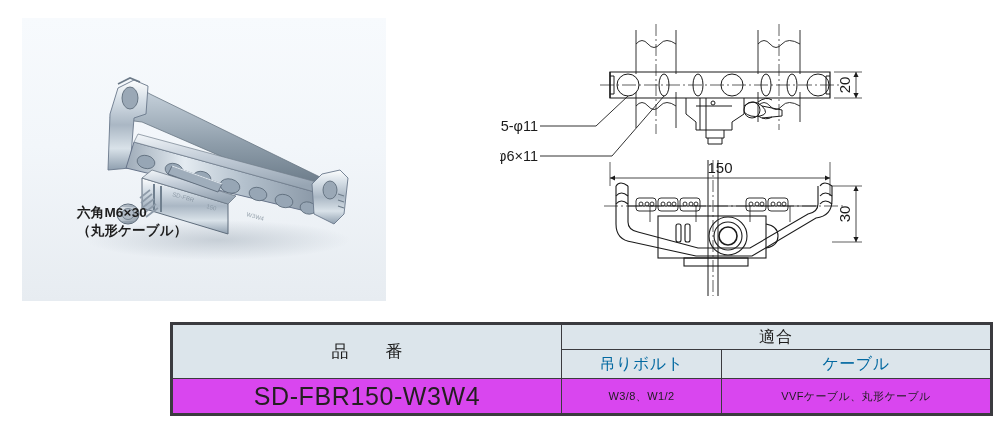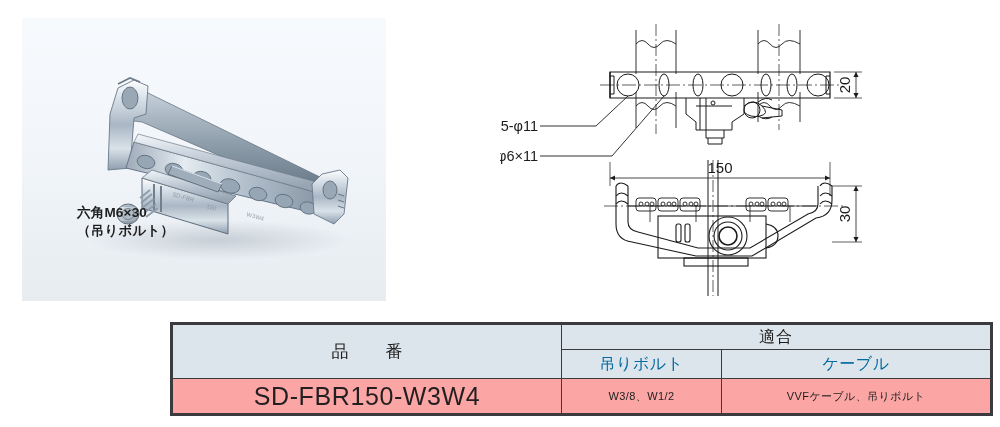--- a/index.html
+++ b/index.html
@@ -76,21 +76,21 @@
     border: 1.5px solid #3b3b3f;
     text-align: center;
     vertical-align: middle;
     font-weight: normal;
     padding: 0;
   }
   table.spec th {
     background: #dce5eb;
   }
   table.spec td {
-    background: #fca5a5;
+    background: #d946ef;
   }
   .h-main {
     height: 52px;
     font-size: 17px;
     letter-spacing: 10px;
     text-indent: 10px;
     color: #1d1d1d;
   }
   .h-group {
     height: 24px;
@@ -206,21 +206,21 @@
       <path d="M100,188 L112,188 M100,204 L112,204" stroke="#7e8b98" stroke-width="0.9"></path>
     </g>
 
     <g fill="#7c8a97" opacity="0.75" font-size="6" font-family="Liberation Sans, sans-serif">
       <text x="150" y="178" transform="rotate(16 150 178)">SD-FBR</text>
       <text x="184" y="190" transform="rotate(16 184 190)">150</text>
       <text x="224" y="198" transform="rotate(16 224 198)">W3W4</text>
     </g>
   </svg>
 
-  <div id="photo-caption"><span>六角M6×30</span><br><span>（吊りボルト）</span></div>
+  <div id="photo-caption"><span>六角M6×30</span><br><span>（丸形ケーブル）</span></div>
 </div>
 
 <div id="drawing-panel">
   <svg id="drawing-svg" width="400" height="290" viewBox="0 0 400 290">
     <g stroke="#1b1b1b" fill="none" stroke-width="1">
 
       <g stroke-width="0.9">
         <path d="M136,20 L136,64"></path>
         <path d="M176,20 L176,64"></path>
         <path d="M136,34 q6,-7 12,0 q6,7 12,0 q6,-7 16,0"></path>
@@ -395,17 +395,17 @@
       </tr>
       <tr>
         <th class="h-sub">吊りボルト</th>
         <th class="h-sub">ケーブル</th>
       </tr>
     </thead>
     <tbody>
       <tr>
         <td class="cell-model">SD-FBR150-W3W4</td>
         <td class="cell-val">W3/8、W1/2</td>
-        <td class="cell-val">VVFケーブル、吊りボルト</td>
+        <td class="cell-val">VVFケーブル、丸形ケーブル</td>
       </tr>
     </tbody>
   </table>
 </div>
 
 </body></html>

